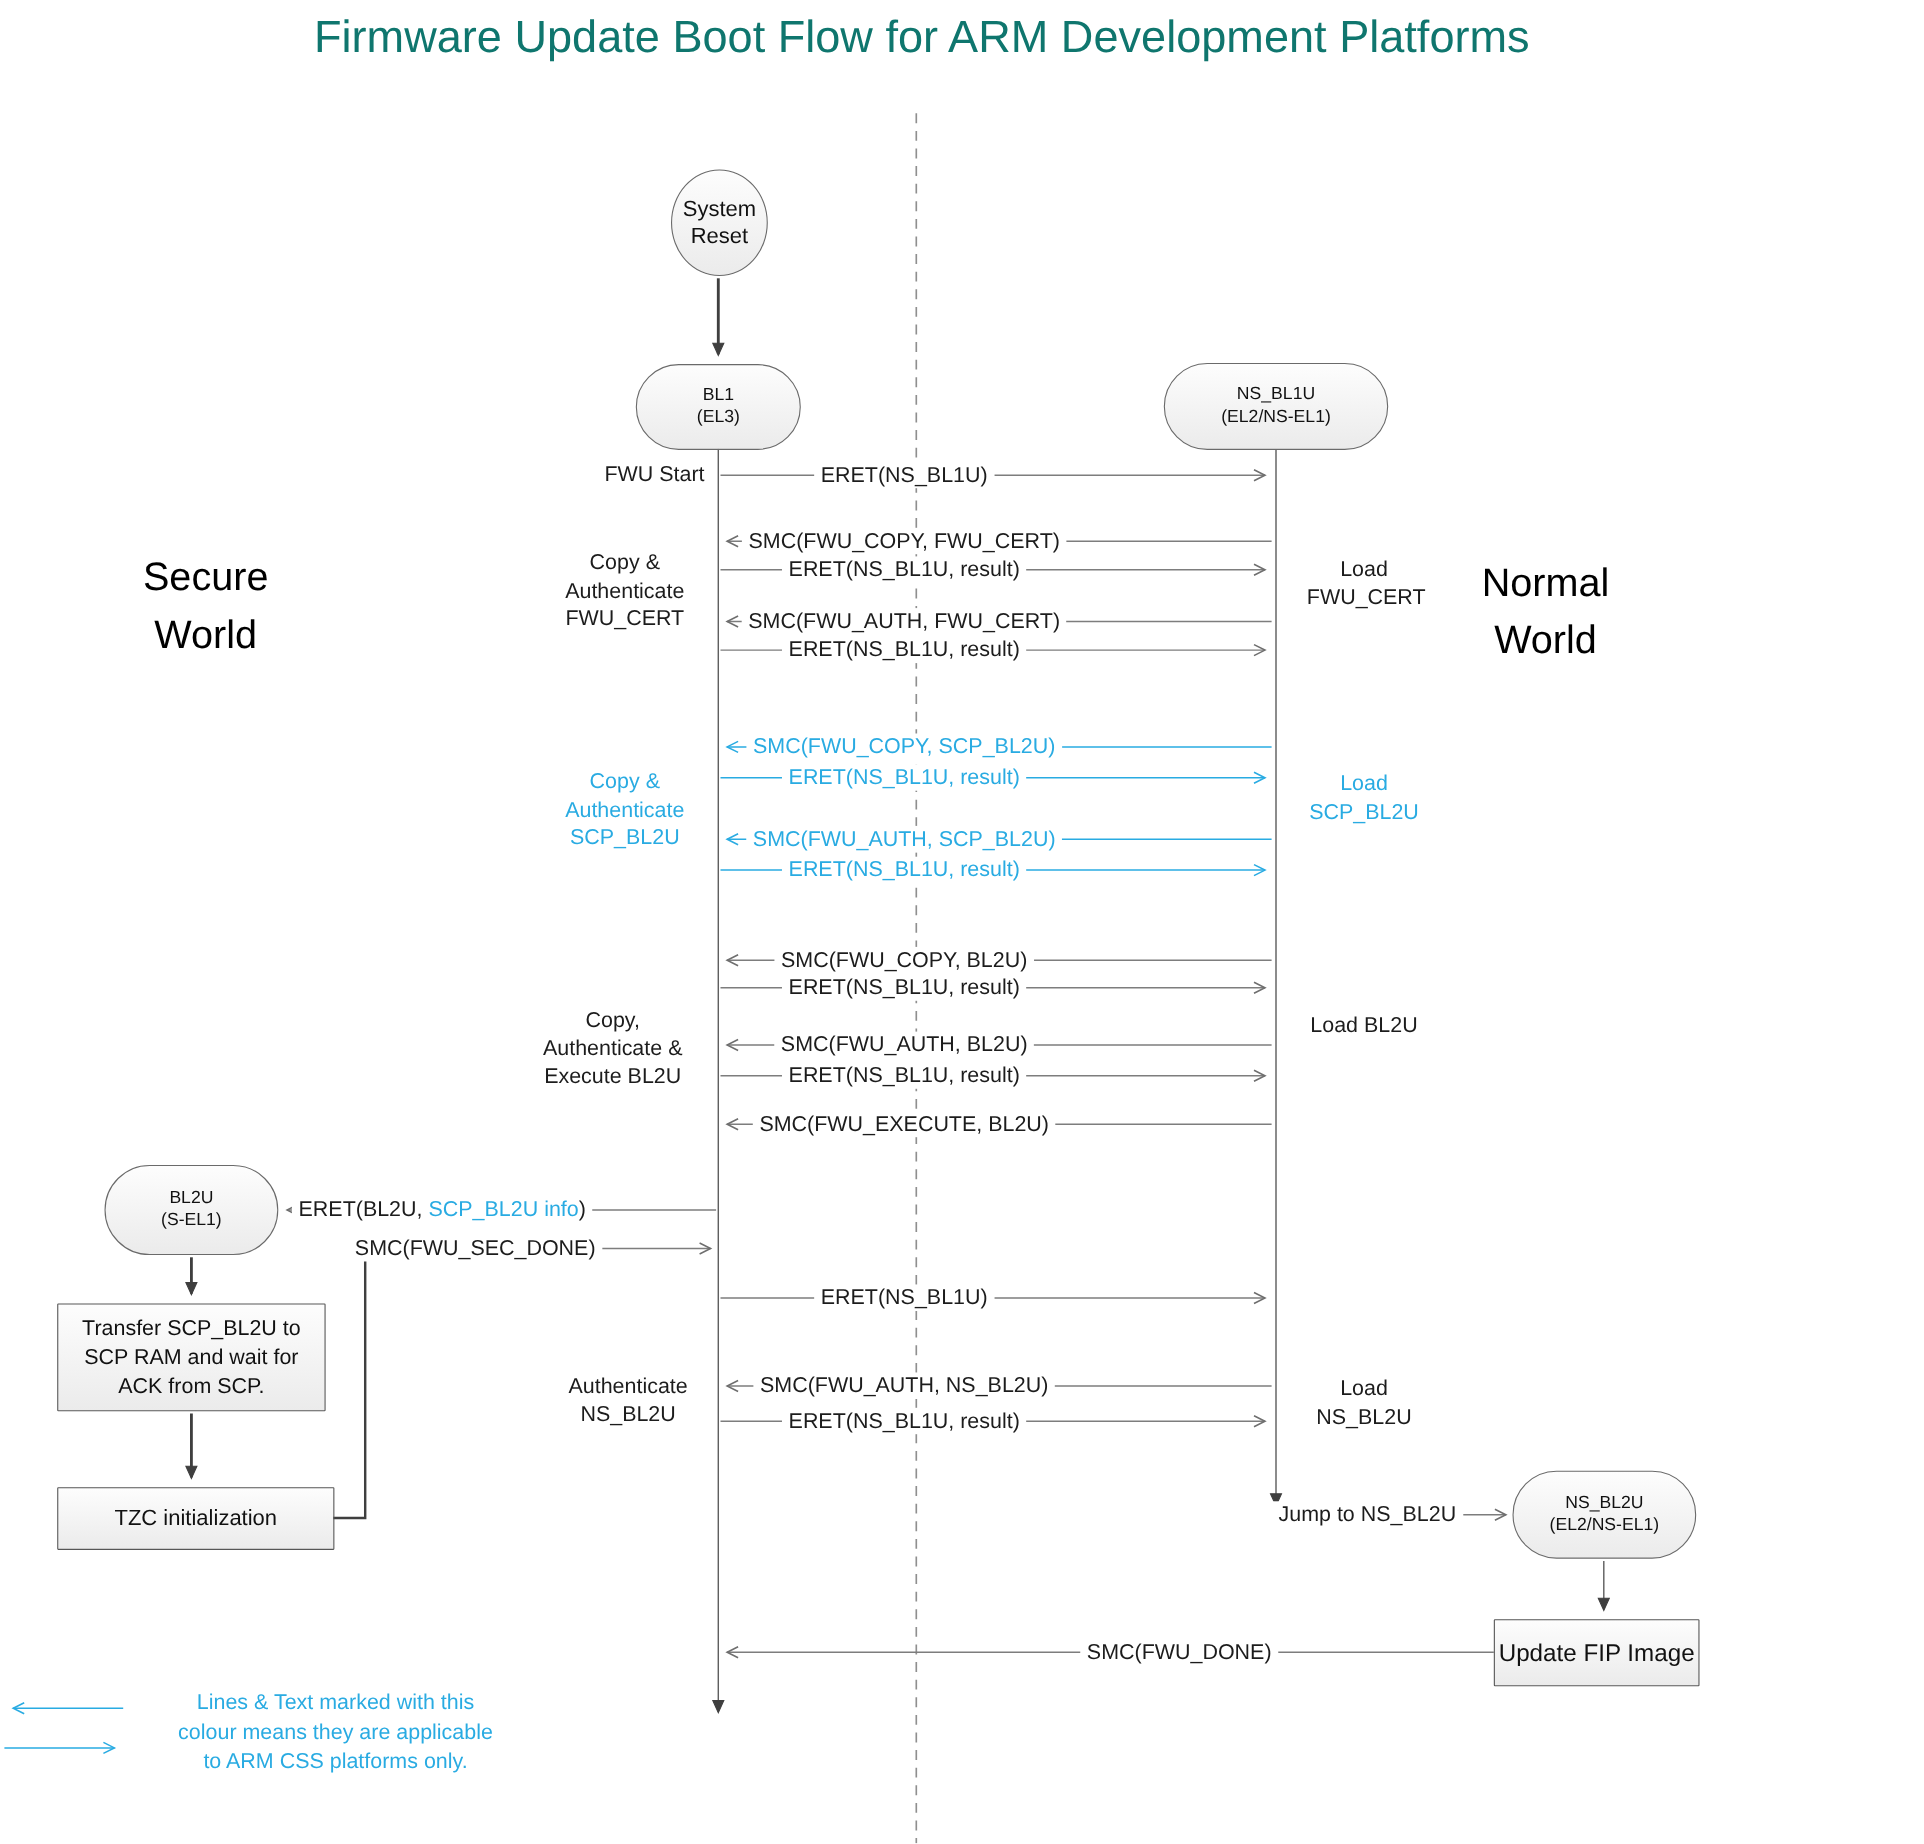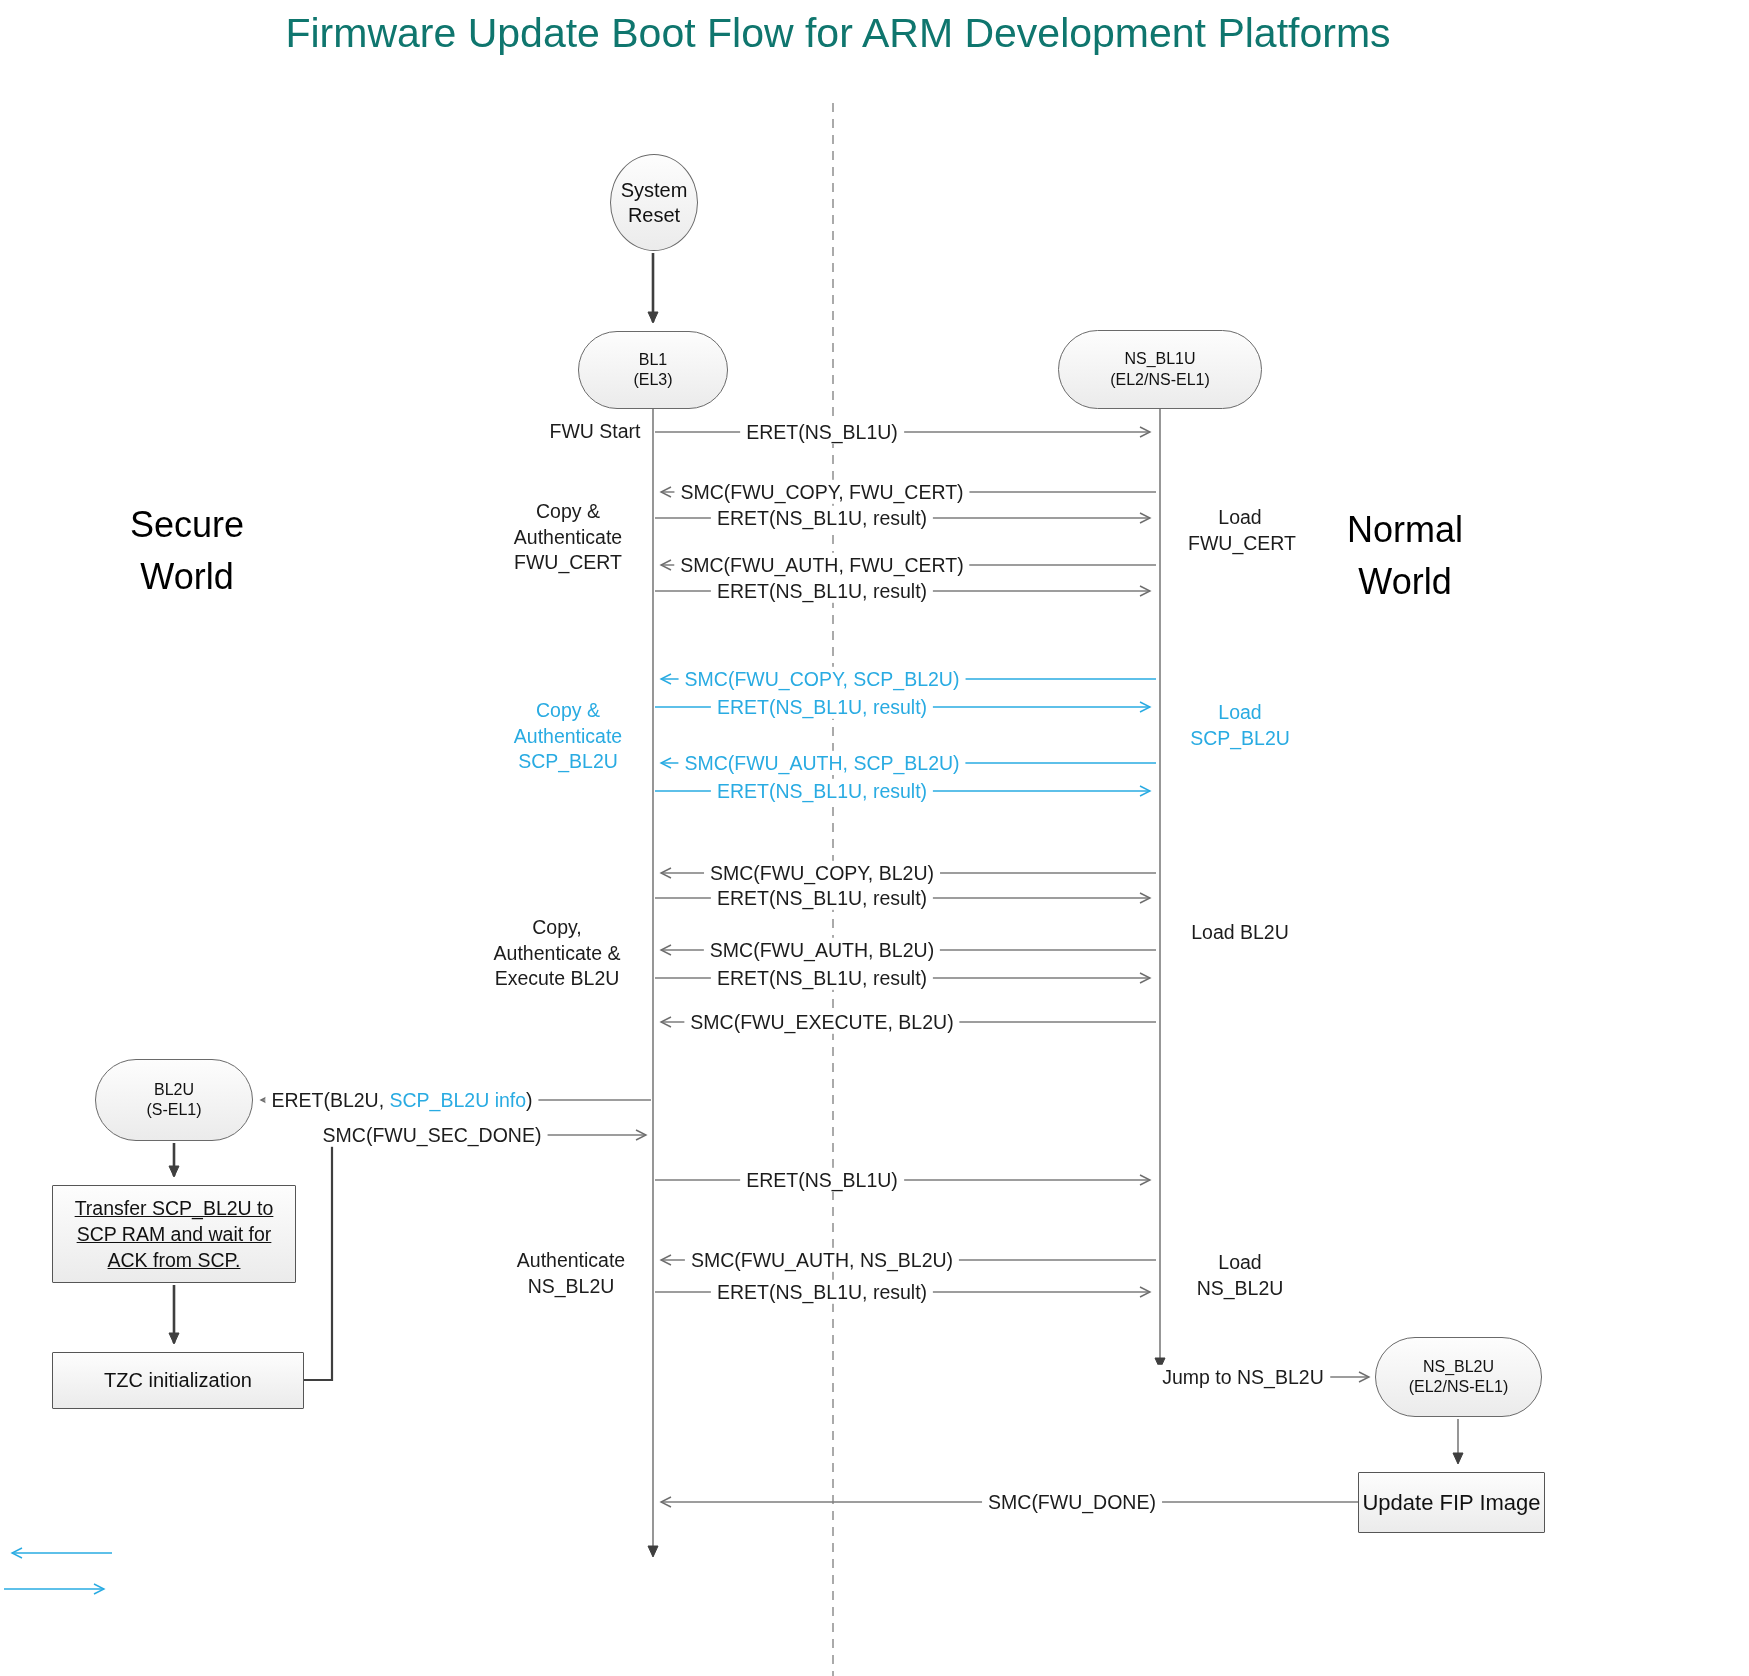--- a/index.html
+++ b/index.html
@@ -125,21 +125,21 @@
   <div class="node stadium" style="left:1058px; top:330px; width:204px; height:79px;">
     <div>NS_BL1U</div>
     <div>(EL2/NS-EL1)</div>
   </div>
 
   <div class="node stadium" style="left:95px; top:1059px; width:158px; height:82px;">
     <div>BL2U</div>
     <div>(S-EL1)</div>
   </div>
 
-  <div class="node rect-node c" style="left:52px; top:1185px; width:244px; height:98px; font-size:19.5px; line-height:1.35; padding:0 8px;text-decoration:underline;">
+  <div class="node rect-node c" style="left:52px; top:1185px; width:244px; height:98px; font-size:19.5px; line-height:1.35; padding:0 8px;">
     <div>Transfer SCP_BL2U to SCP RAM and wait for ACK from SCP.</div>
   </div>
 
   <div class="node rect-node" style="left:52px; top:1352px; width:252px; height:57px; font-size:20px;">
     <div>TZC initialization</div>
   </div>
 
   <div class="node stadium" style="left:1375px; top:1337px; width:167px; height:80px;">
     <div>NS_BL2U</div>
     <div>(EL2/NS-EL1)</div>
@@ -180,14 +180,15 @@
   <div class="slabel" style="left:595px; top:432px; white-space:nowrap;">FWU Start</div>
   <div class="slabel" style="left:568px; top:538px; width:132px;">Copy &amp; Authenticate FWU_CERT</div>
   <div class="slabel" style="left:1240px; top:531px; width:104px;">Load FWU_CERT</div>
   <div class="slabel c" style="left:568px; top:737px; width:132px;">Copy &amp; Authenticate SCP_BL2U</div>
   <div class="slabel c" style="left:1240px; top:726px; width:104px;">Load SCP_BL2U</div>
   <div class="slabel" style="left:557px; top:954px; width:152px;">Copy, Authenticate &amp; Execute BL2U</div>
   <div class="slabel" style="left:1240px; top:933px; white-space:nowrap;">Load BL2U</div>
   <div class="slabel" style="left:571px; top:1274px; width:132px;">Authenticate NS_BL2U</div>
   <div class="slabel" style="left:1240px; top:1276px; width:104px;">Load NS_BL2U</div>
 
+  <div class="legend-text c" style="left:305px; top:1575px;">Lines &amp; Text marked with this colour means they are applicable to ARM CSS platforms only.</div>
 
 </div>
 
 </body></html>

